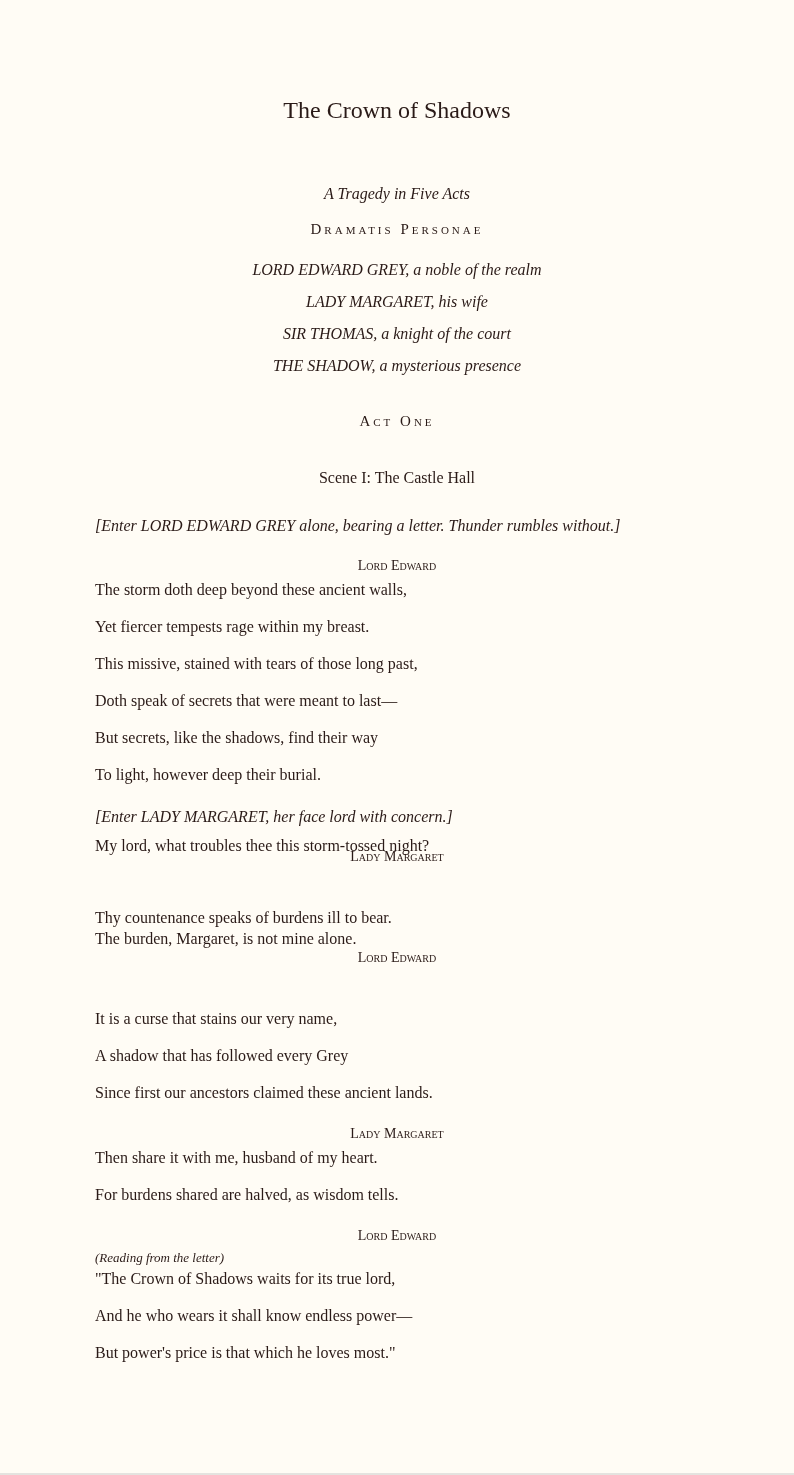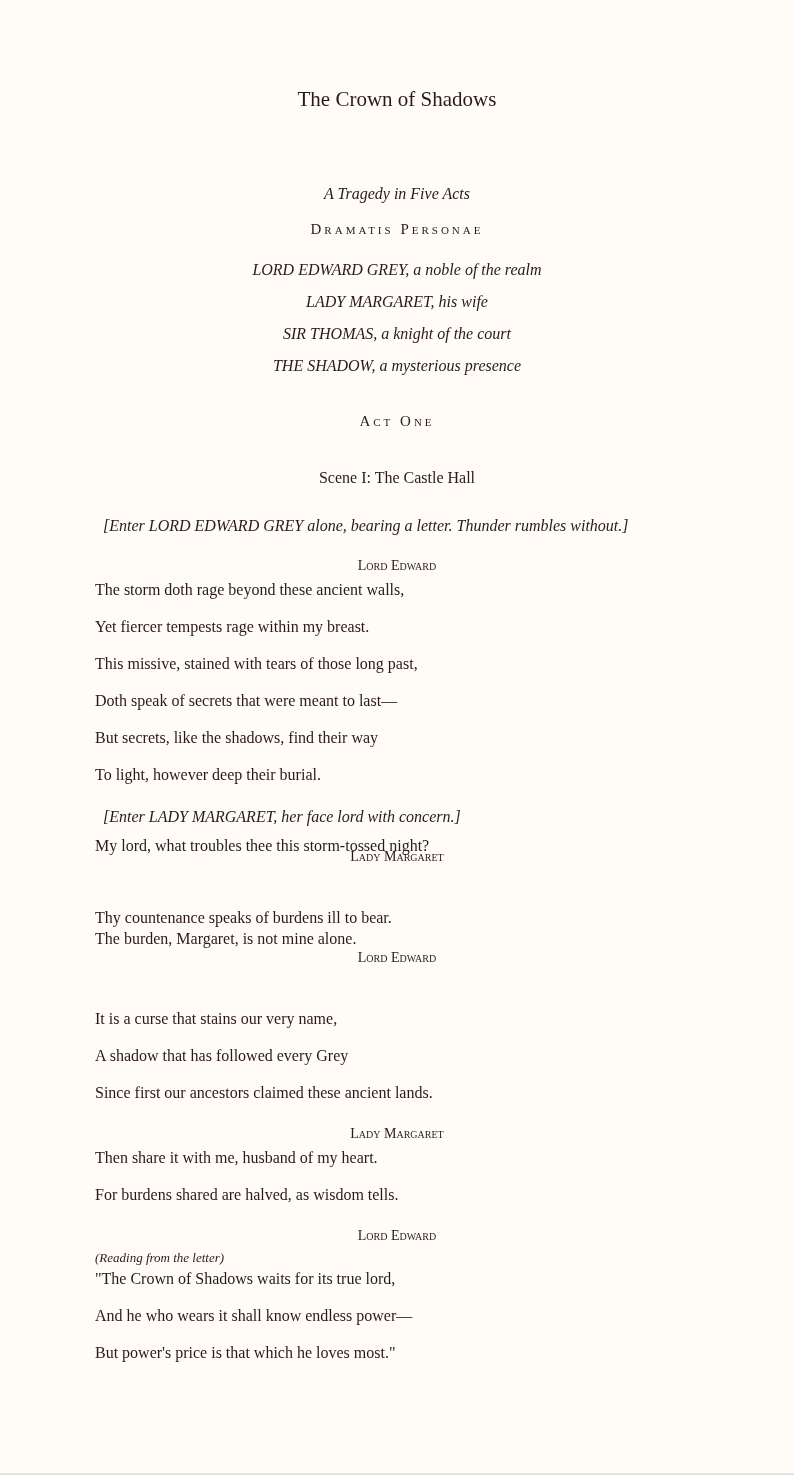--- a/index.html
+++ b/index.html
@@ -13,26 +13,26 @@
       overflow: hidden;
     }
     .page {
       position: absolute;
       left: 95px;
       width: 604px;
       top: 0;
     }
     .abs { position: absolute; left: 0; width: 604px; white-space: nowrap; }
     .center { text-align: center; }
-    .title { font-size: 21px; top: 87px; }
+    .title { font-size: 24px; top: 97px; }
     .subtitle { font-size: 16px; font-style: italic; top: 149px; margin-top: 36px; }
     .section-head { font-size: 15px; font-variant: small-caps; letter-spacing: 3px; }
     .persona { font-size: 16px; font-style: italic; }
     .scene { font-size: 16px; top: 469px; }
-    .stage { font-size: 16px; font-style: italic; margin-left: 8px; }
+    .stage { font-size: 16px; font-style: italic; }
     .speaker { font-size: 14px; font-variant: small-caps; }
     .line { font-size: 16px; }
     .paren { font-size: 13px; font-style: italic; }
     .bottom-rule {
       position: absolute; left: 0; right: 0; bottom: 0;
       height: 2px; background: #e4e3df;
     }
   </style>
 </head>
 <body>
@@ -46,21 +46,21 @@
   <div class="abs center persona" style="top:293px">LADY MARGARET, his wife</div>
   <div class="abs center persona" style="top:325px">SIR THOMAS, a knight of the court</div>
   <div class="abs center persona" style="top:357px">THE SHADOW, a mysterious presence</div>
 
   <div class="abs center section-head" style="top:413px">Act One</div>
   <div class="abs center scene">Scene I: The Castle Hall</div>
 
   <div class="abs stage" style="top:517px">[Enter LORD EDWARD GREY alone, bearing a letter. Thunder rumbles without.]</div>
 
   <div class="abs center speaker" style="top:558px">Lord Edward</div>
-  <div class="abs line" style="top:581px">The storm doth rage beyond these ancient walls,</div>
+  <div class="abs line" style="top:581px">The storm doth deep beyond these ancient walls,</div>
   <div class="abs line" style="top:618px">Yet fiercer tempests rage within my breast.</div>
   <div class="abs line" style="top:655px">This missive, stained with tears of those long past,</div>
   <div class="abs line" style="top:692px">Doth speak of secrets that were meant to last—</div>
   <div class="abs line" style="top:729px">But secrets, like the shadows, find their way</div>
   <div class="abs line" style="top:766px">To light, however deep their burial.</div>
 
   <div class="abs stage" style="top:808px">[Enter LADY MARGARET, her face lord with concern.]</div>
 
   <div class="abs center speaker" style="top:849px">Lady Margaret</div>
   <div class="abs line" style="top:837px">My lord, what troubles thee this storm-tossed night?</div>

